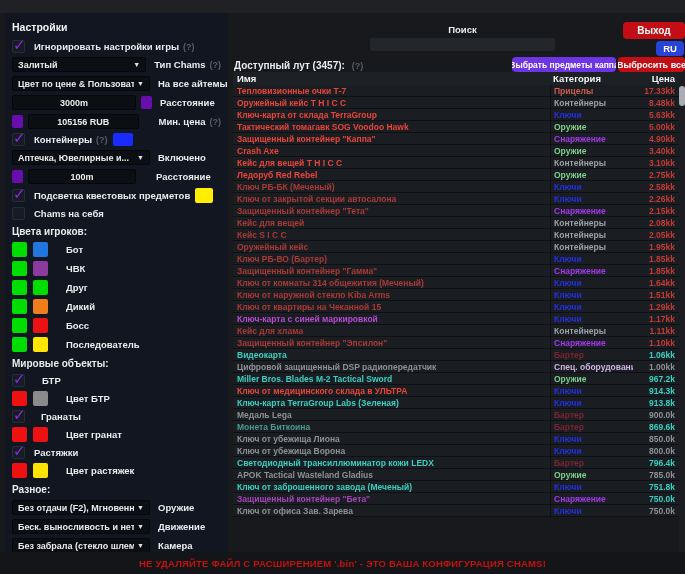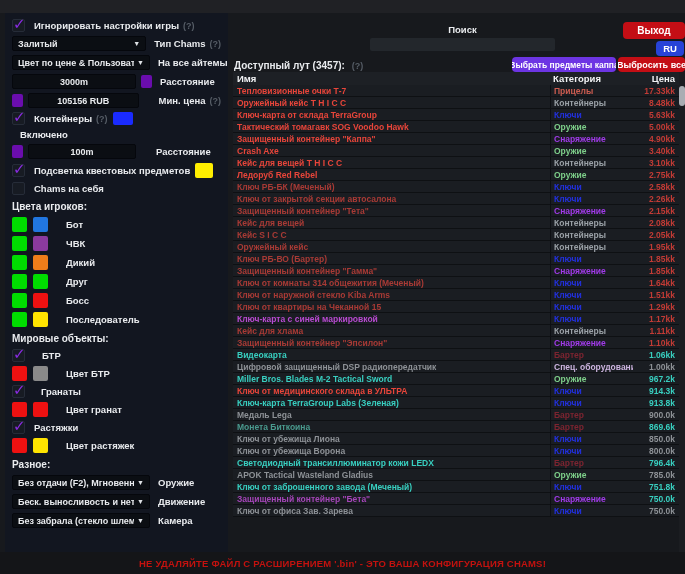--- a/index.html
+++ b/index.html
@@ -65,20 +65,21 @@
   .t-row .tc-cat { border-left:1px solid #0d0f13; height:100%; display:flex; align-items:center; }
   .scrollbar { position:absolute; left:679px; top:72px; width:6px; height:480px; background:#1b1d21; }
   .scroll-thumb { position:absolute; left:0; top:14px; width:6px; height:20px; background:#a9adb3; border-radius:3px; }
 </style>
 </head>
 <body>
 
 <div class="topstrip"></div>
 
 <div class="lpanel">
+  <div class="ptitle">Настройки</div>
 
   <div class="row">
     <span class="cb" data-checked="true">
         <span class="tick">✓</span>
       </span>
     <span class="lbl" style="margin-left:0">Игнорировать настройки игры</span>
     <span class="help">(?)</span>
   </div>
 
   <div class="row">
@@ -118,20 +119,24 @@
   <div class="row">
     <span class="cb" data-checked="true">
         <span class="tick">✓</span>
       </span>
     <span class="lbl" style="margin-left:0">Контейнеры</span>
     <span class="help">(?)</span>
     <span class="sw" style="width: 20px; background: rgb(26, 43, 255);"></span>
   </div>
 
   <div class="row">
+    <div class="ctrl dd">
+      <span class="val">Аптечка, Ювелирные и...</span>
+      <span class="arrow">▼</span>
+    </div>
     <span class="lbl">Включено</span>
   </div>
 
   <div class="row">
     <span class="sw first" style="background: rgb(106, 13, 173);"></span>
     <div class="ctrl inp" style="width:108px">
         <span>100m</span>
       </div>
     <span class="lbl" style="margin-left:20px">Расстояние</span>
   </div>
@@ -156,27 +161,27 @@
     <span class="sw2" style="background: rgb(33, 118, 224);"></span>
     <span class="lbl2">Бот</span>
   </div>
   <div class="crow">
     <span class="sw2" style="background: rgb(0, 221, 0);"></span>
     <span class="sw2" style="background: rgb(139, 58, 158);"></span>
     <span class="lbl2">ЧВК</span>
   </div>
   <div class="crow">
     <span class="sw2" style="background: rgb(0, 221, 0);"></span>
+    <span class="sw2" style="background: rgb(0, 221, 0);"></span>
+    <span class="lbl2">Друг</span>
+  </div>
+  <div class="crow">
+    <span class="sw2" style="background: rgb(0, 221, 0);"></span>
     <span class="sw2" style="background: rgb(239, 125, 26);"></span>
     <span class="lbl2">Дикий</span>
-  </div>
-  <div class="crow">
-    <span class="sw2" style="background: rgb(0, 221, 0);"></span>
-    <span class="sw2" style="background: rgb(0, 221, 0);"></span>
-    <span class="lbl2">Друг</span>
   </div>
   <div class="crow">
     <span class="sw2" style="background: rgb(0, 221, 0);"></span>
     <span class="sw2" style="background: rgb(238, 17, 17);"></span>
     <span class="lbl2">Босс</span>
   </div>
   <div class="crow">
     <span class="sw2" style="background: rgb(0, 221, 0);"></span>
     <span class="sw2" style="background: rgb(255, 228, 0);"></span>
     <span class="lbl2">Последователь</span>

